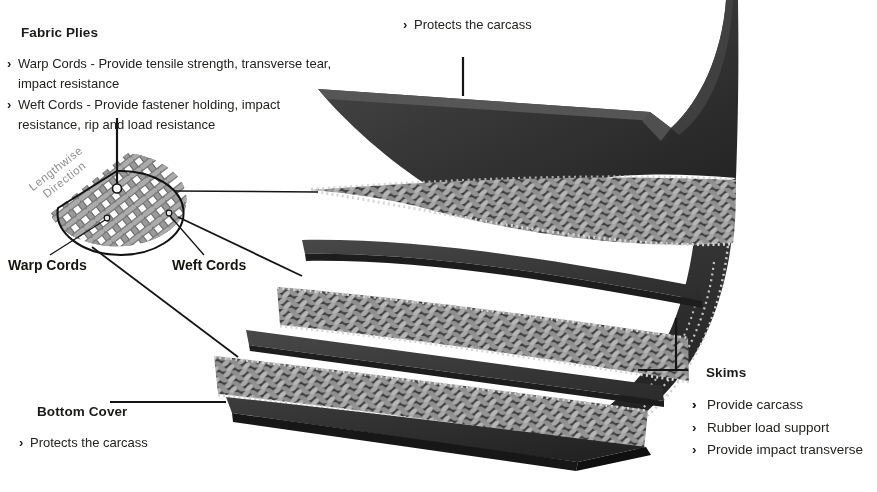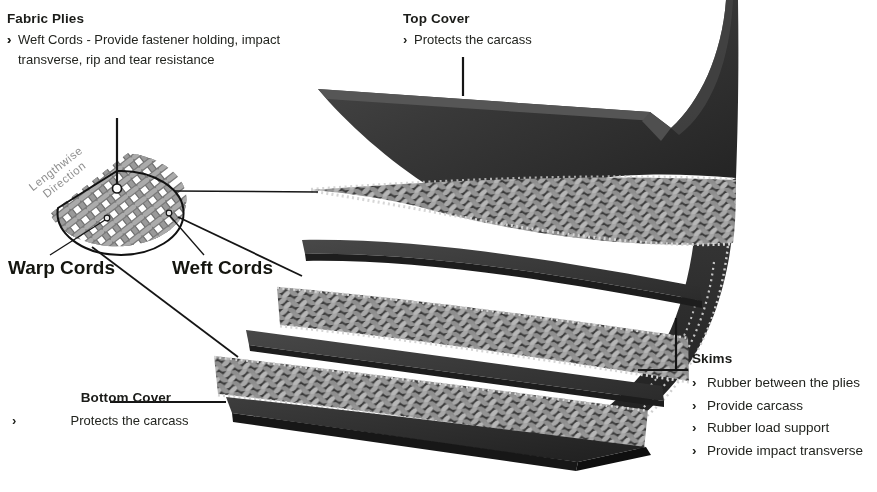--- a/index.html
+++ b/index.html
@@ -4,31 +4,31 @@
 <style>
   html,body{margin:0;padding:0;background:#fff;}
   .stage{
     position:relative;width:877px;height:492px;background:#ffffff;
     overflow:hidden;font-family:"Liberation Sans","DejaVu Sans",sans-serif;
     color:#1d1d1b;
   }
   .stage svg{position:absolute;left:0;top:0;z-index:1;}
   .callout{position:absolute;z-index:3;}
   .callout h3{
-    margin:0;font-size:13.5px;font-weight:bold;color:#1b1c19;letter-spacing:.1px;
+    margin:14px;font-size:13.5px;font-weight:bold;color:#1b1c19;letter-spacing:.1px;
   }
   .bullets{margin-top:4px;}
   .bullet-line{
     position:relative;padding-left:11px;font-size:13px;line-height:20px;
     color:#22241f;white-space:pre-line;margin:0 0 1px 0;
   }
   .bullet-line .b{position:absolute;left:0;top:0;font-weight:bold;color:#20221d;}
   .skims-list .bullet-line{padding-left:15px;line-height:21.5px;font-size:13.5px;}
   .inset-label{
-    position:absolute;z-index:3;font-weight:bold;font-size:19px;color:#14150f;
+    position:absolute;z-index:3;font-weight:bold;font-size:14px;color:#14150f;
   }
   .direction-label{
     position:absolute;z-index:3;left:14px;top:160px;width:92px;text-align:center;
     font-size:11.5px;line-height:14px;color:#8f8f8f;letter-spacing:.6px;
     transform:rotate(-38deg);transform-origin:50% 50%;
   }
 </style>
 </head>
 <body>
 
@@ -203,51 +203,51 @@
       <line x1="50" y1="255" x2="105" y2="220" stroke-width="1.3"></line>
       <circle cx="107" cy="218" r="2.8" fill="#e8e8e8" stroke-width="1.2"></circle>
       <line x1="204" y1="255" x2="170" y2="216" stroke-width="1.3"></line>
       <circle cx="169" cy="213" r="2.8" fill="#e8e8e8" stroke-width="1.2"></circle>
     </g>
   </svg>
 
   <div class="callout" style="left:7px;top:11px;width:356px;">
     <h3>Fabric Plies</h3>
     <div class="bullets">
-      <div class="bullet-line"><span class="b">›</span></div>
+      <div class="bullet-line"><span class="b">›</span><span>Warp Cords - Provide tensile strength, transverse tear,
+impact resistance</span></div>
       <div class="bullet-line"><span class="b">›</span><span>Weft Cords - Provide fastener holding, impact
-transverse, rip and tear resistance</span></div>
+resistance, rip and load resistance</span></div>
     </div>
   </div>
 
   <div class="callout" style="left:403px;top:11px;width:200px;">
-    <h3>Top Cover</h3>
     <div class="bullets">
       <div class="bullet-line"><span class="b">›</span><span>Protects the carcass</span></div>
     </div>
   </div>
 
   <div class="direction-label">
     <span>Lengthwise</span><br>
     <span>Direction</span>
   </div>
 
   <div class="inset-label" style="left:8px;top:257px;">Warp Cords</div>
   <div class="inset-label" style="left:172px;top:257px;text-align:right;">Weft Cords</div>
 
-  <div class="callout" style="left:16px;top:390px;width:220px;text-align:center;">
+  <div class="callout" style="left:23px;top:390px;width:220px;">
     <h3>Bottom Cover</h3>
     <div class="bullets" style="margin-top:6px;margin-left:-4px;">
       <div class="bullet-line"><span class="b">›</span><span>Protects the carcass</span></div>
     </div>
   </div>
 
   <div class="callout" style="left:692px;top:351px;width:185px;">
     <h3>Skims</h3>
     <div class="bullets skims-list" style="margin-top:6px;">
-      <div class="bullet-line"><span class="b">›</span><span>Rubber between the plies</span></div>
+      <div class="bullet-line"><span class="b">›</span></div>
       <div class="bullet-line"><span class="b">›</span><span>Provide carcass</span></div>
       <div class="bullet-line"><span class="b">›</span><span>Rubber load support</span></div>
       <div class="bullet-line"><span class="b">›</span><span>Provide impact transverse</span></div>
     </div>
   </div>
 
 </div>
 
 </body></html>

